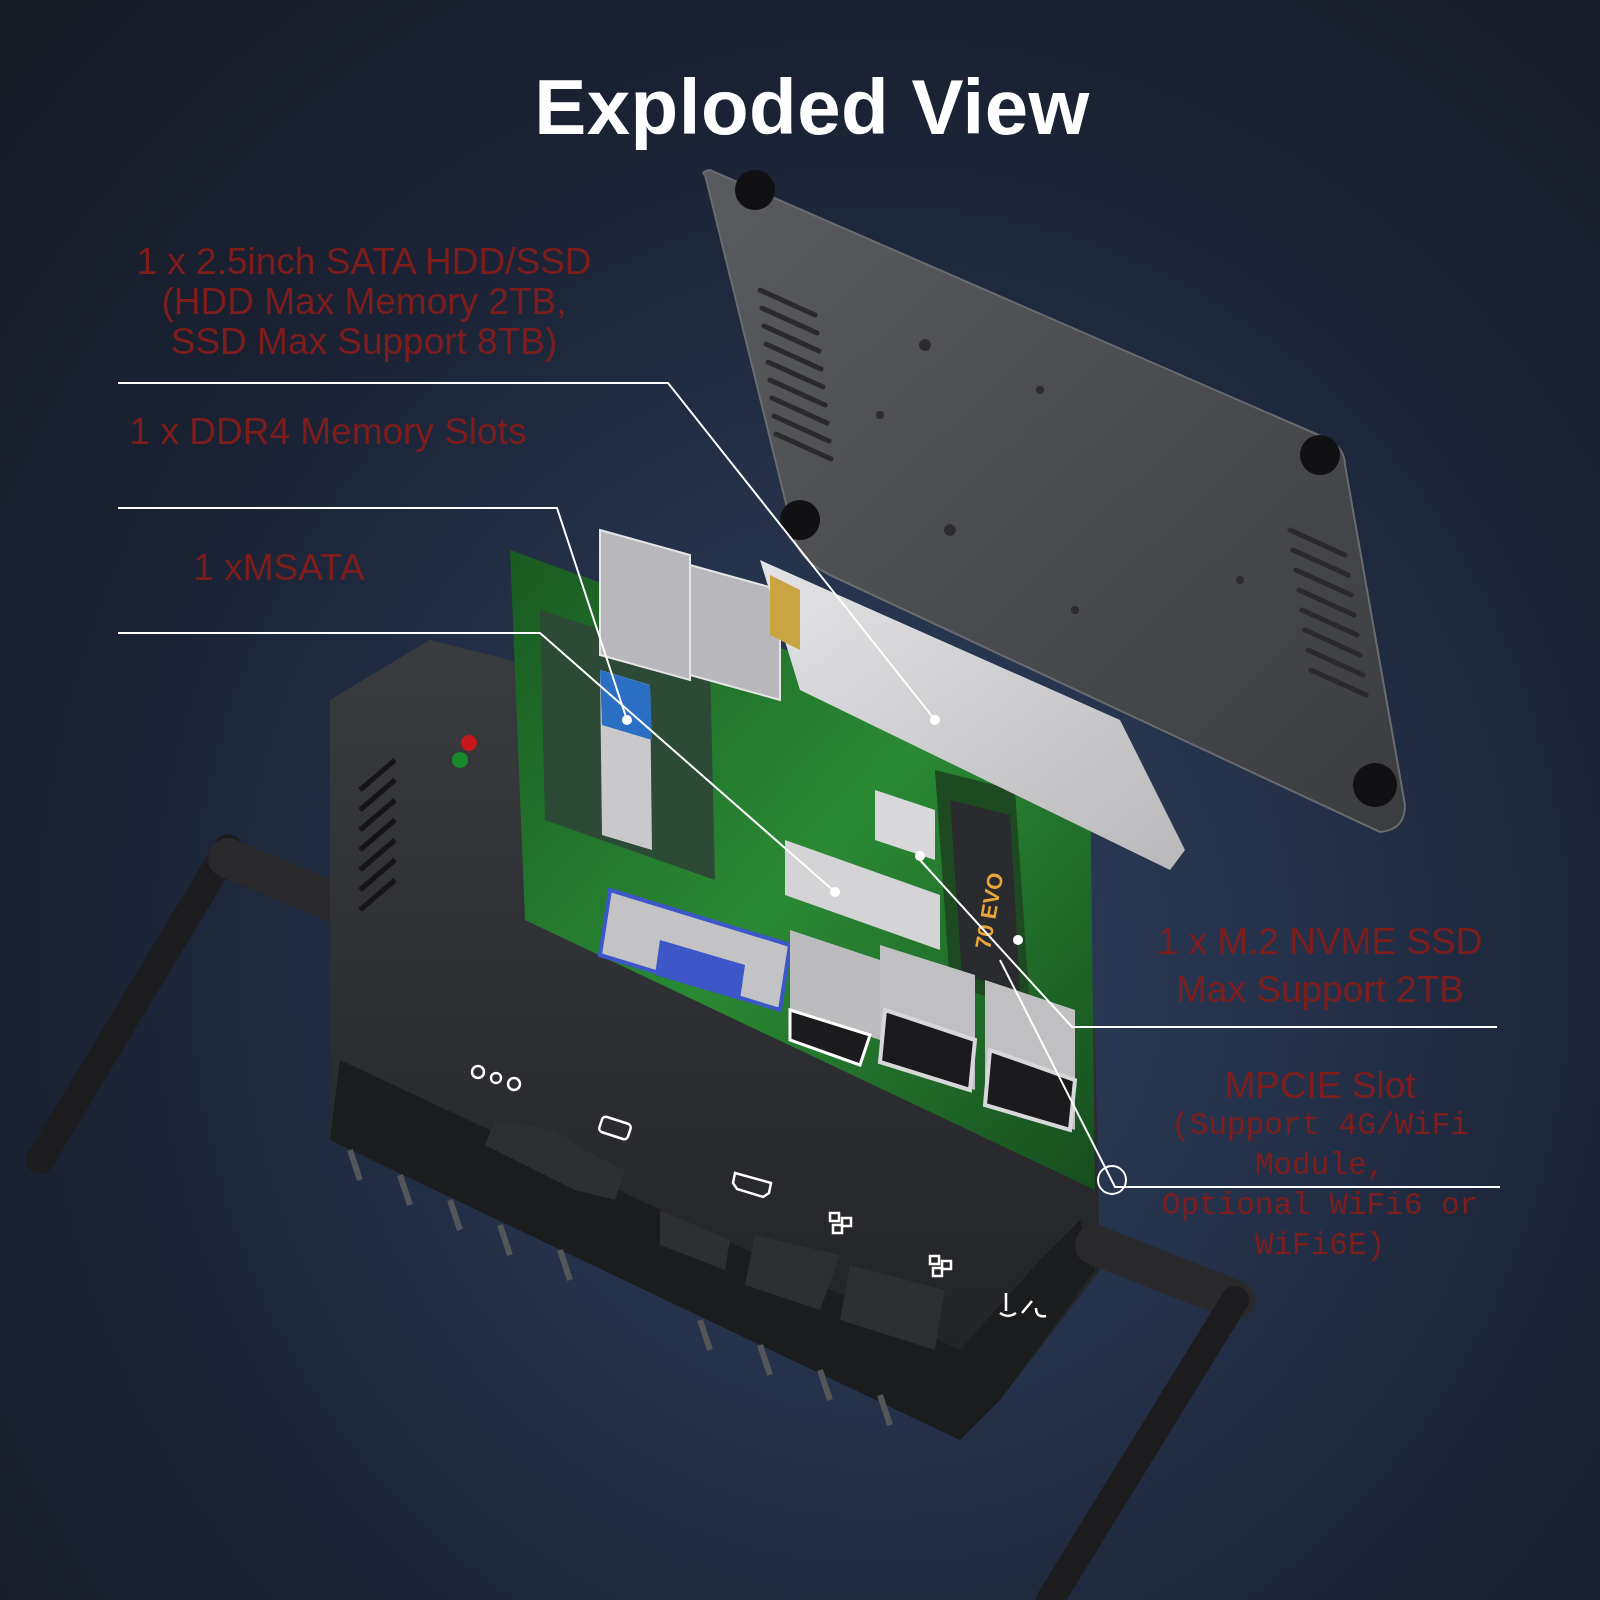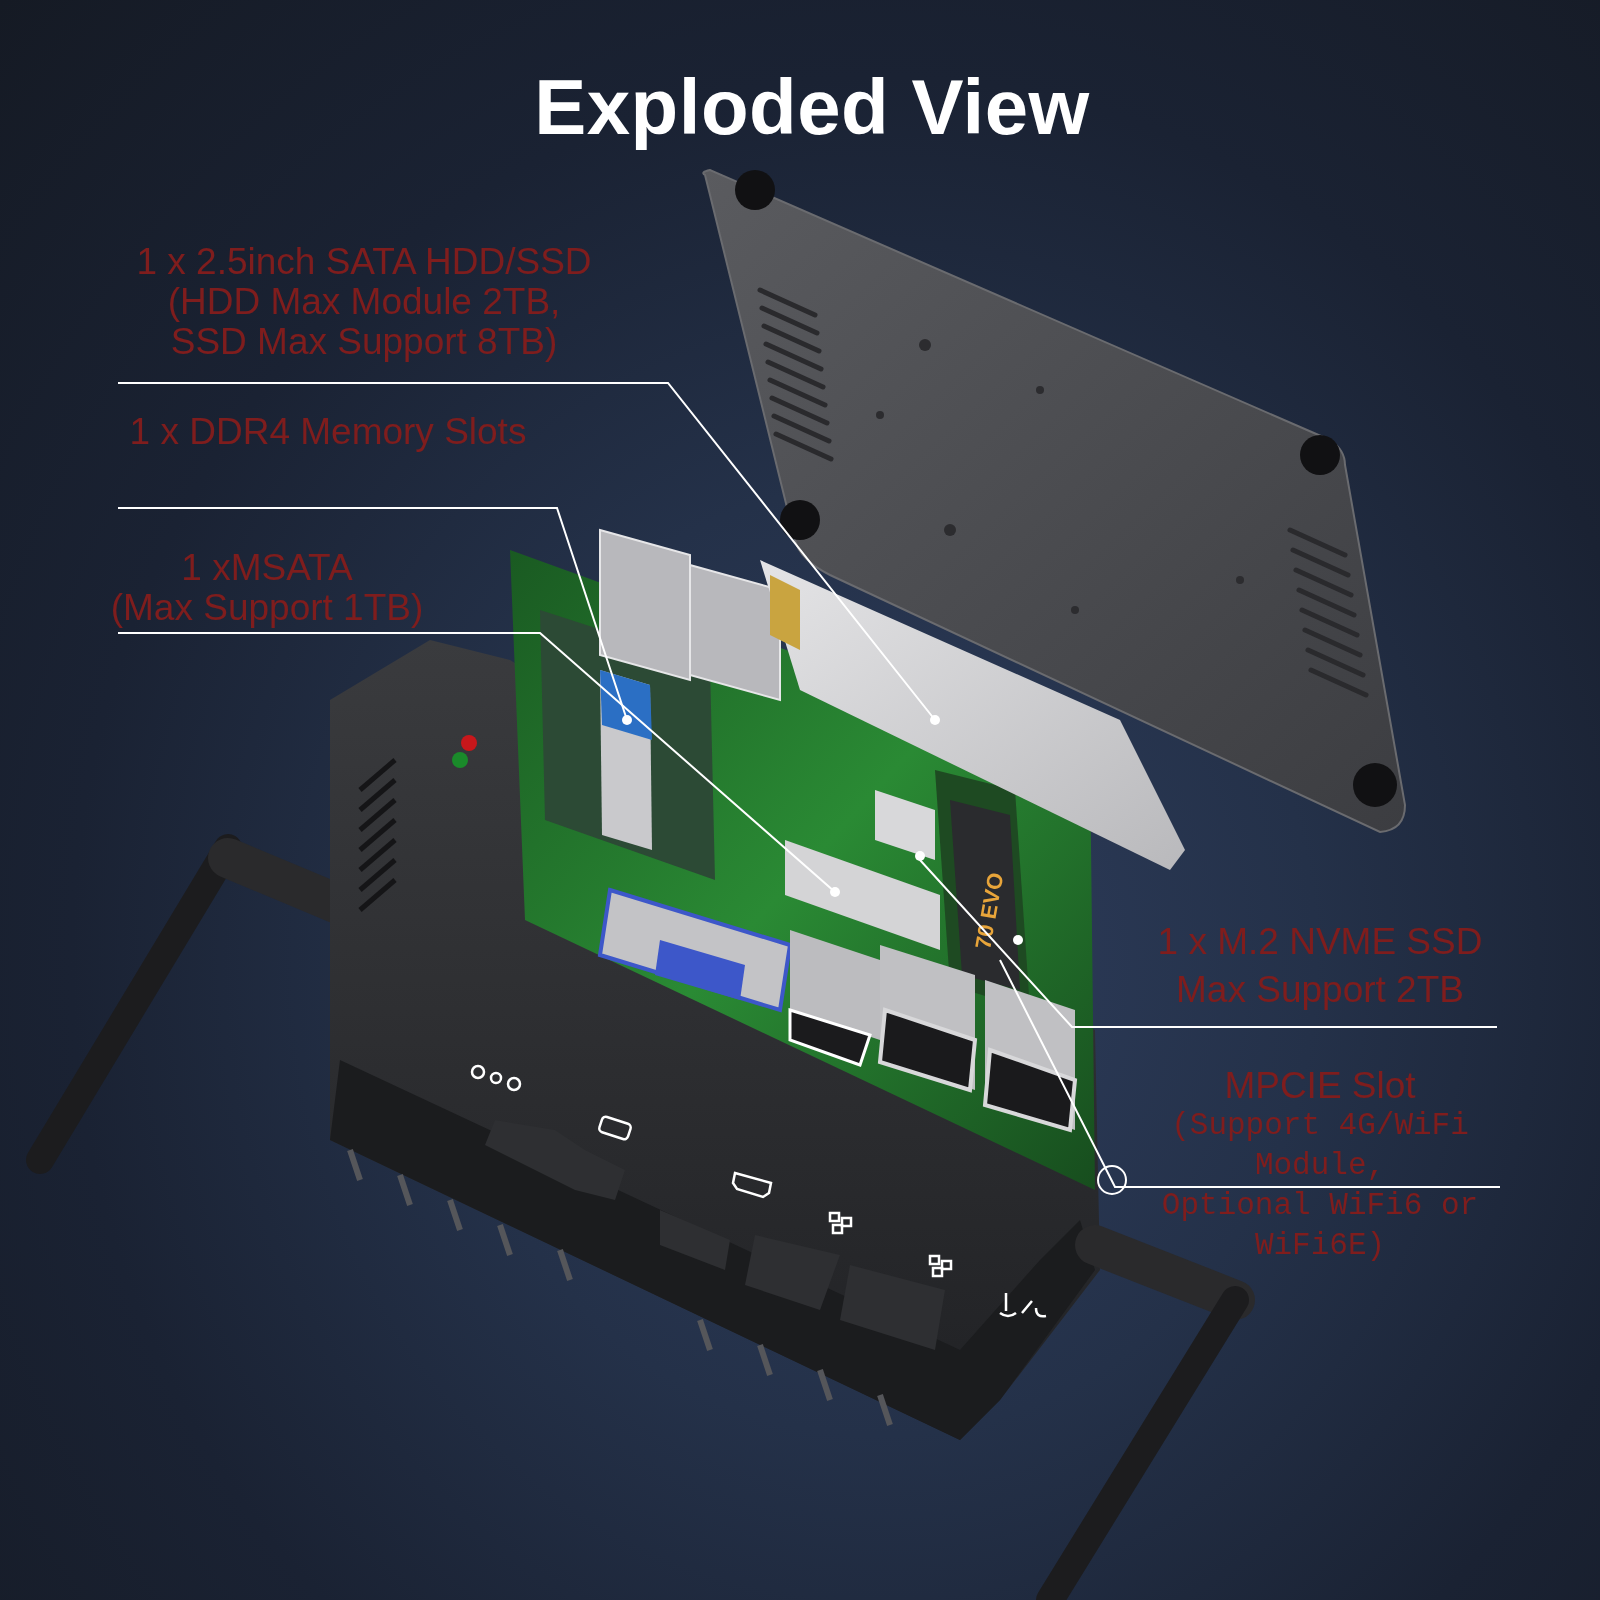--- a/index.html
+++ b/index.html
@@ -213,31 +213,30 @@
     <circle cx="627" cy="720" r="5"></circle>
     <circle cx="835" cy="892" r="5"></circle>
     <circle cx="920" cy="856" r="5"></circle>
     <circle cx="1018" cy="940" r="5"></circle>
   </g>
   <circle cx="1112" cy="1180" r="14" fill="none" stroke="#fff" stroke-width="2"></circle>
 </svg>
 
 <div class="callout" style="left:108px; top:242px; width:512px;">
   <div>1 x 2.5inch SATA HDD/SSD</div>
-  <div>(HDD Max Module 2TB,</div>
+  <div>(HDD Max Memory 2TB,</div>
   <div>SSD Max Support 8TB)</div>
 </div>
 
 <div class="callout" style="left:108px; top:412px; width:440px;">
   <div>1 x DDR4 Memory Slots</div>
 </div>
 
-<div class="callout" style="left:92px; top:548px; width:350px;">
+<div class="callout" style="left:104px; top:548px; width:350px;">
   <div>1 xMSATA</div>
-  <div>(Max Support 1TB)</div>
 </div>
 
 <div class="callout" style="left:1125px; top:918px; width:390px; line-height:48px;">
   <div>1 x M.2 NVME SSD</div>
   <div>Max Support 2TB</div>
 </div>
 
 <div class="callout" style="left:1125px; top:1066px; width:390px;">
   <div>MPCIE Slot</div>
   <div class="sub">(Support 4G/WiFi Module,</div>

